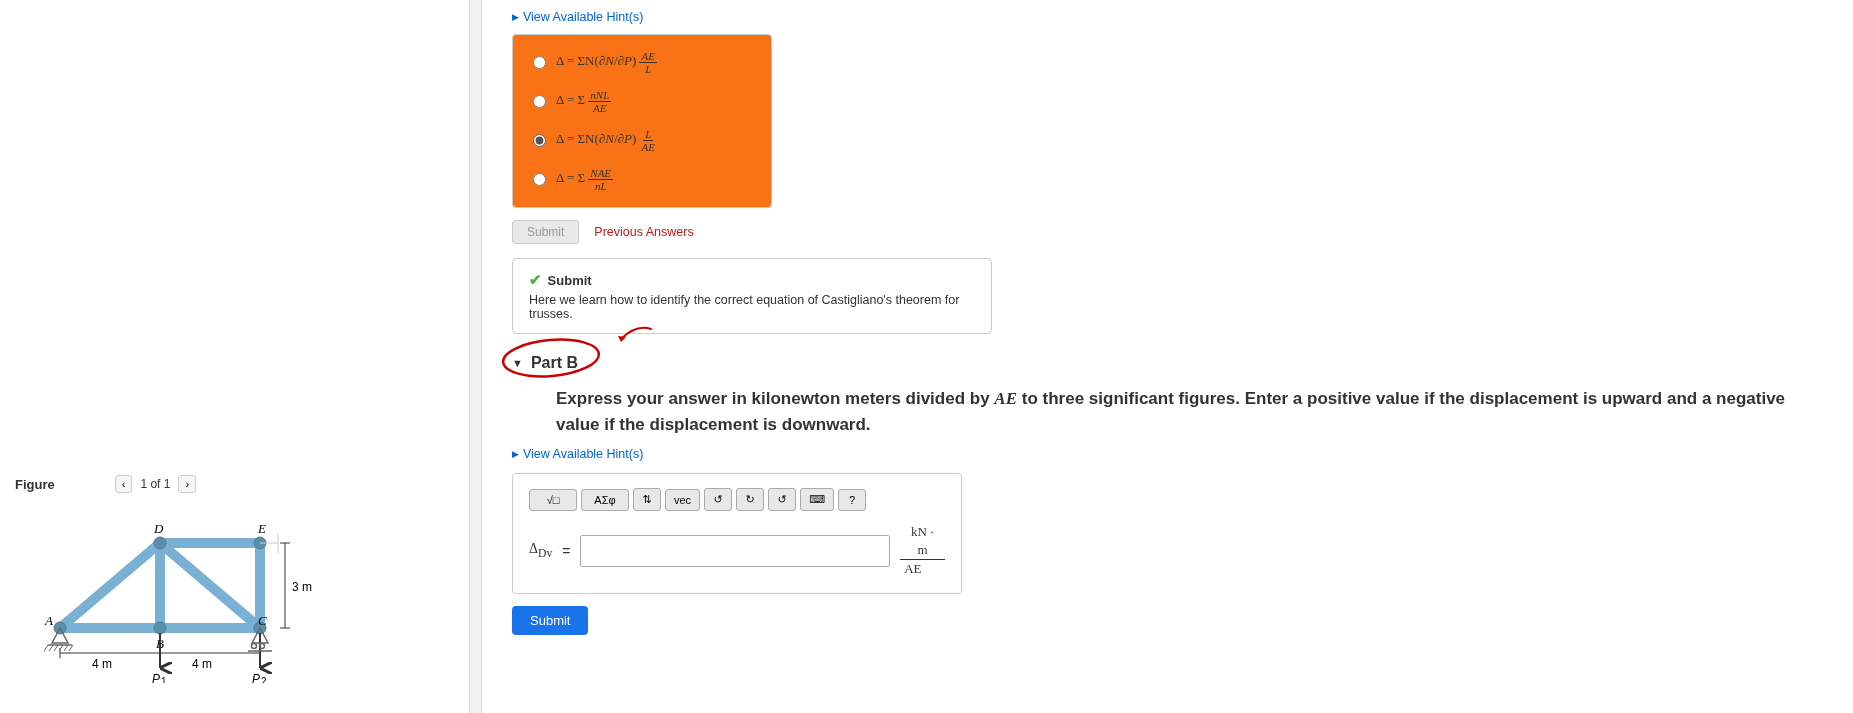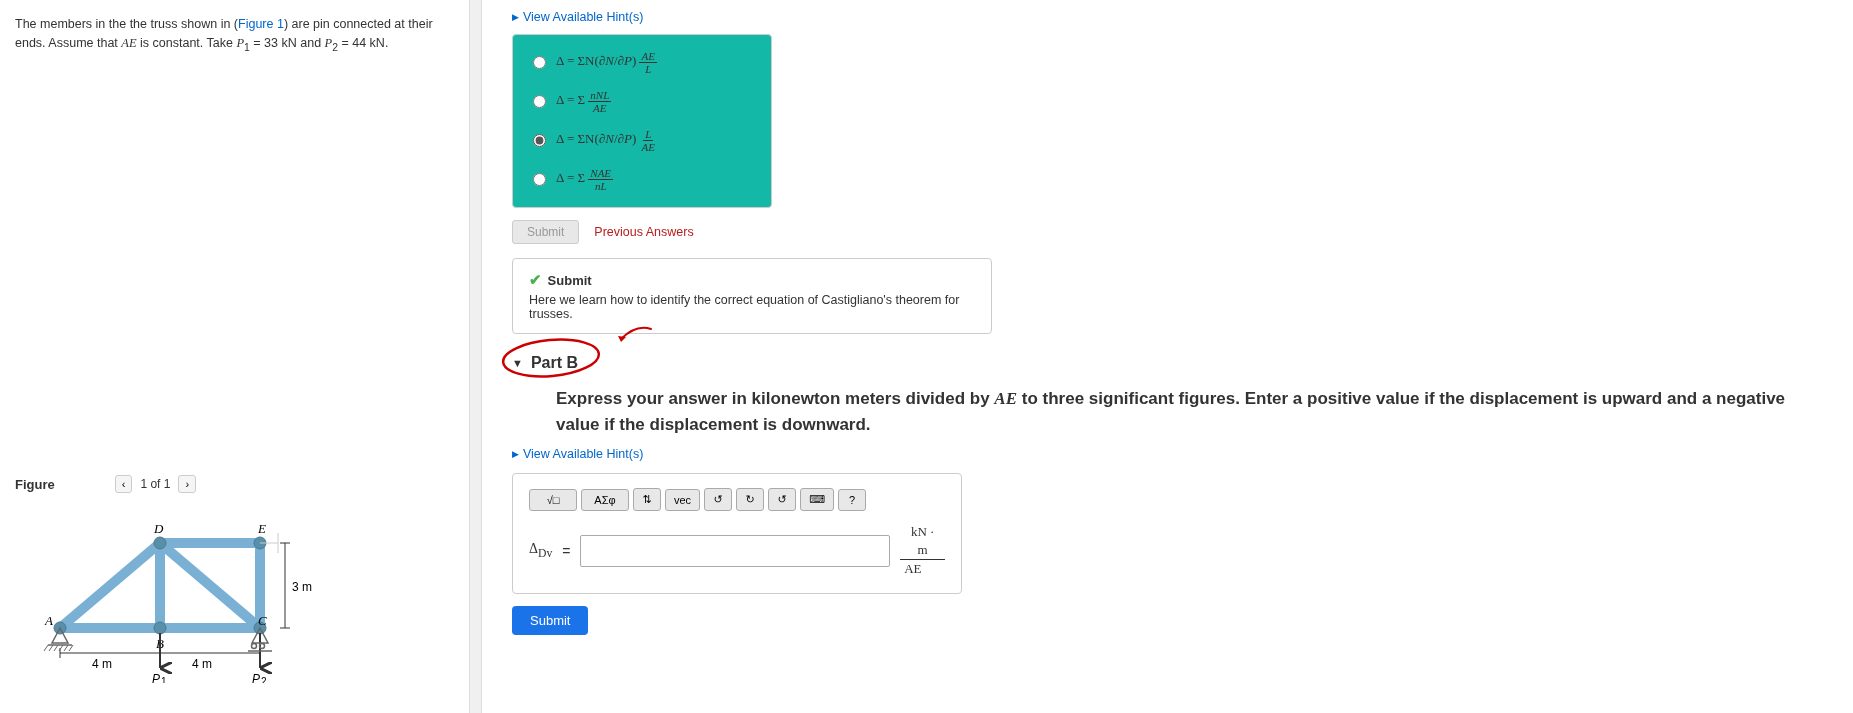--- a/index.html
+++ b/index.html
@@ -81,21 +81,21 @@
       color: #0066cc;
     }
 
     
     .options-box {
       border: 1px solid #ccc;
       border-radius: 4px;
       padding: 15px 20px;
       margin-bottom: 12px;
       width: 260px;
-      background: #14b8a6;
+      background: #f97316;
     }
     .option-row {
       display: flex;
       align-items: center;
       gap: 10px;
       margin-bottom: 14px;
     }
     .option-row:last-child { margin-bottom: 0; }
     .option-row input[type="radio"] {
       margin: 0;
@@ -298,24 +298,20 @@
     
     .itmath {
       font-family: 'Times New Roman', Times, serif;
       font-style: italic;
     }
   </style>
 </head>
 <body>
 
 <div class="left-panel">
-  <p class="problem-text">
-    The members in the the truss shown in (<a href="#">Figure 1</a>) are pin connected at their ends. Assume
-    that <span class="itmath">AE</span> is constant. Take <span class="itmath">P</span><sub>1</sub> = 33 kN and <span class="itmath">P</span><sub>2</sub> = 44 kN.
-  </p>
 
   <div style="position:absolute; bottom: 220px; left:15px; display:flex; align-items:center; gap:60px;">
     <span style="font-weight:bold; font-size:13px;">Figure</span>
     <div class="figure-nav" style="position:relative; top:0; right:0;">
       <button>‹</button>
       <span>1 of 1</span>
       <button>›</button>
     </div>
   </div>
 

